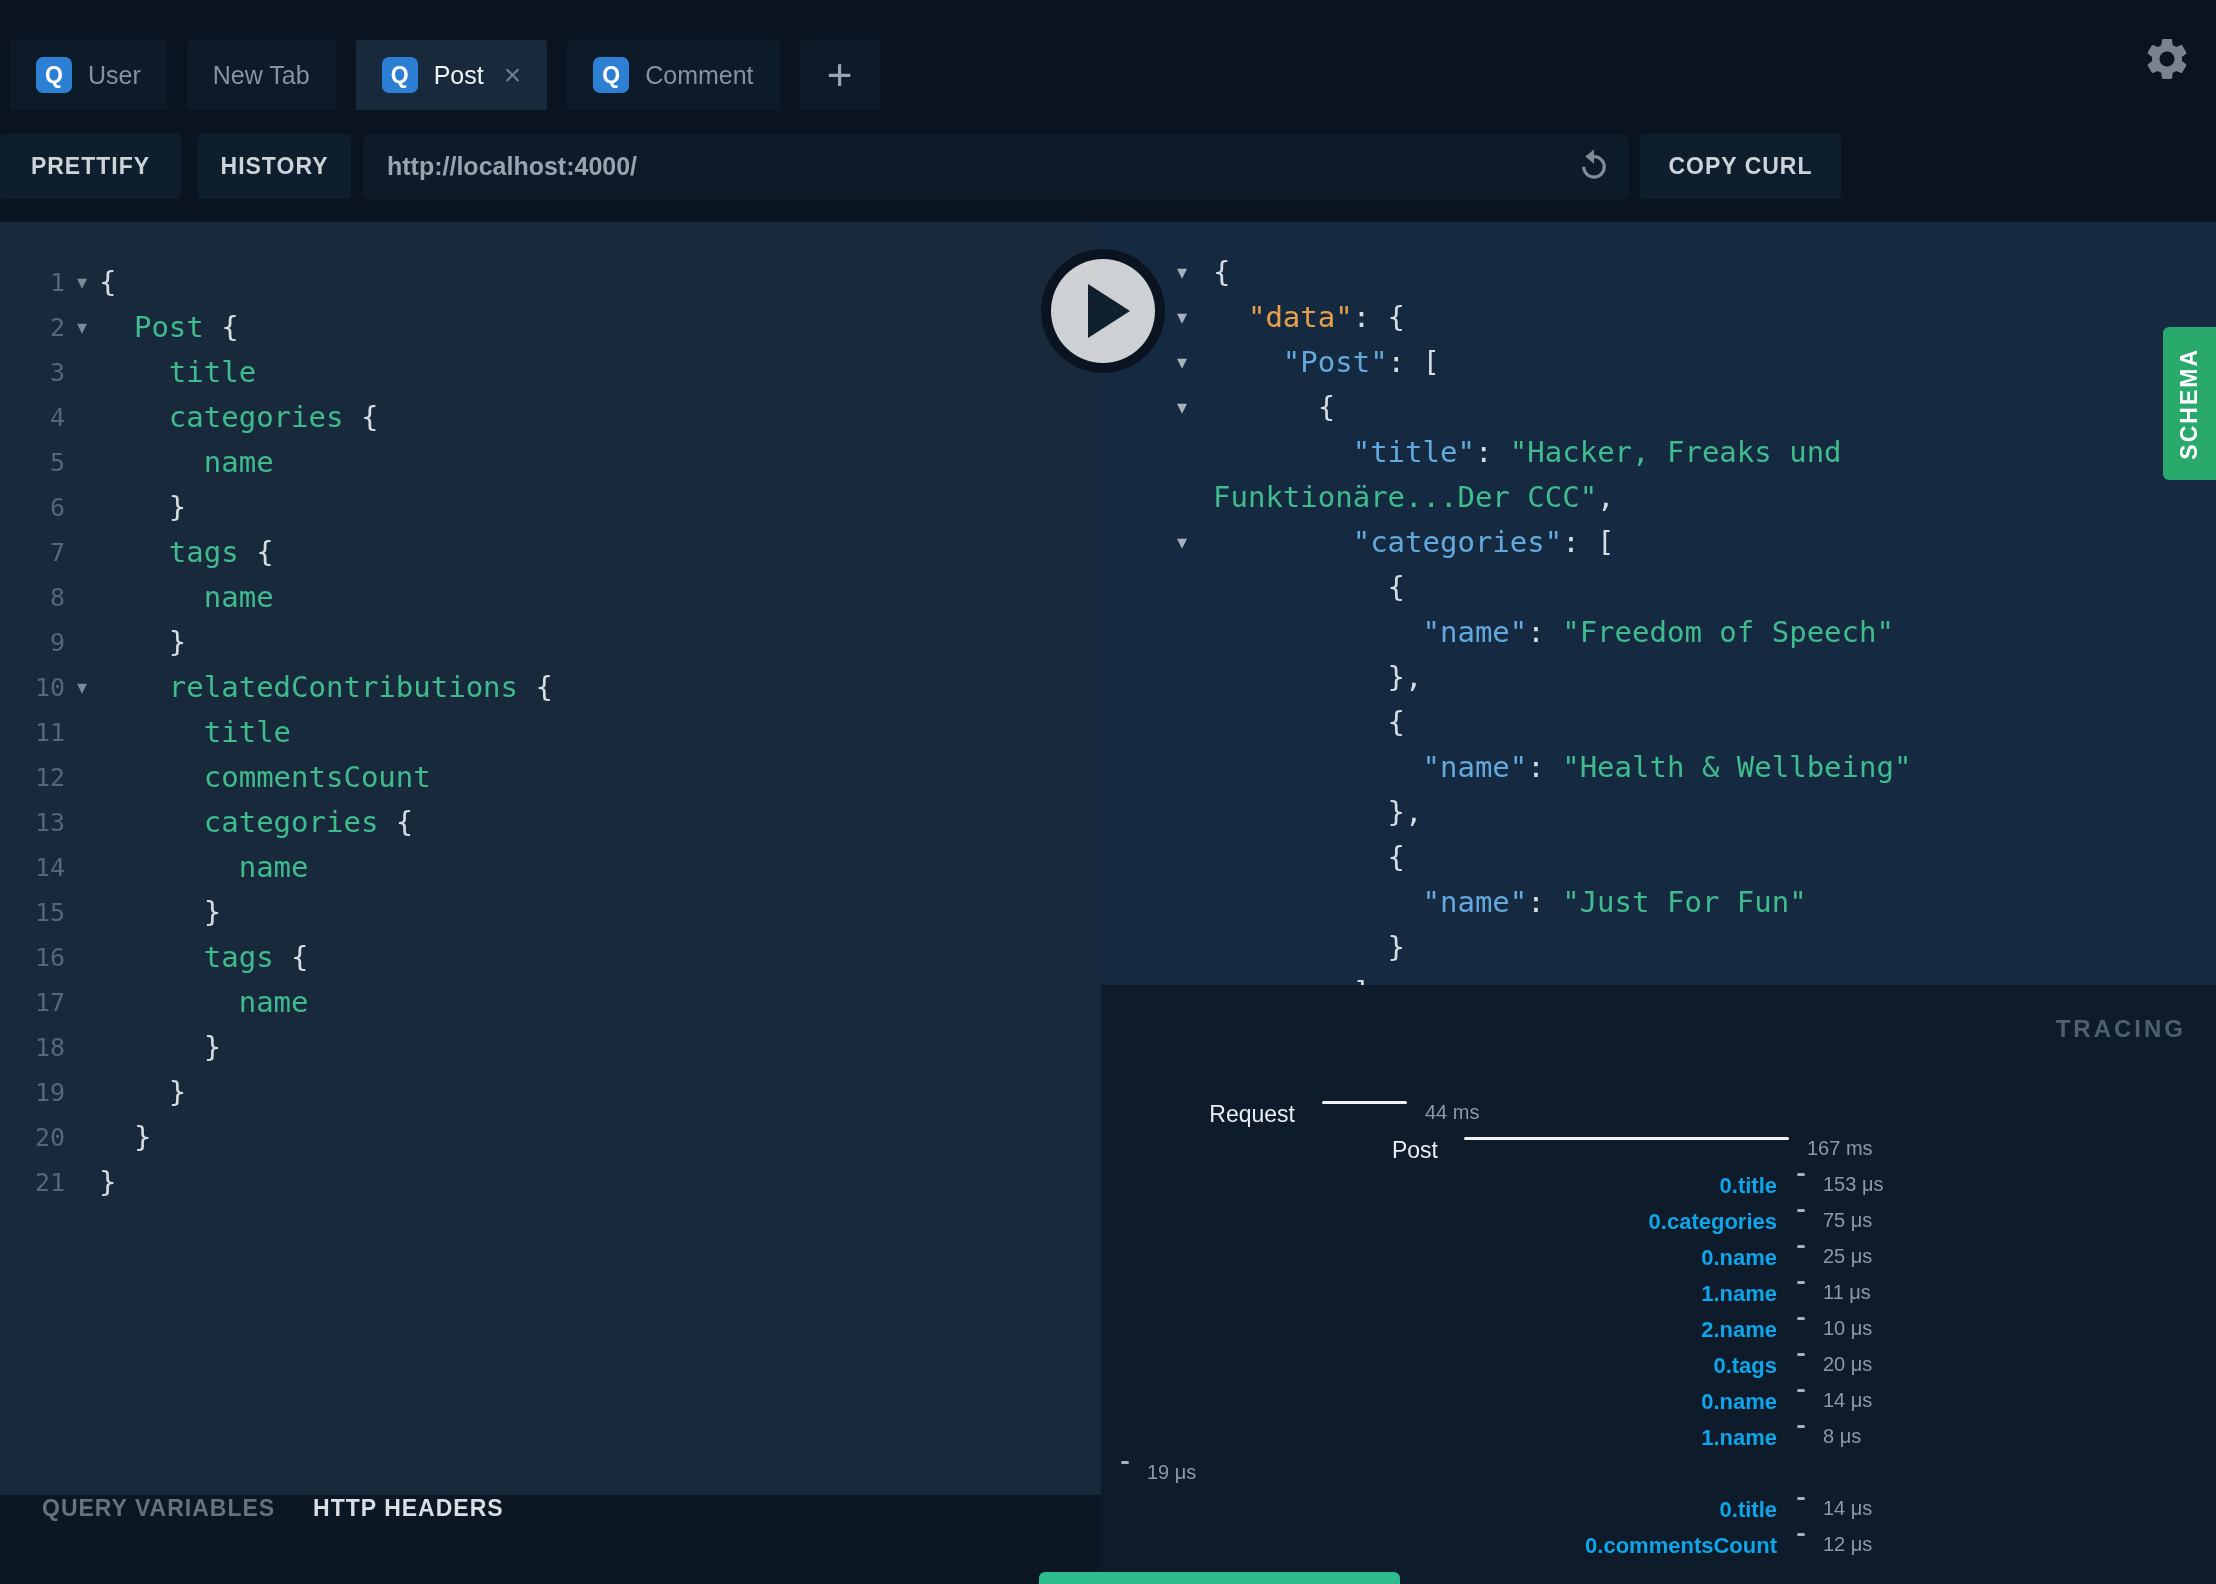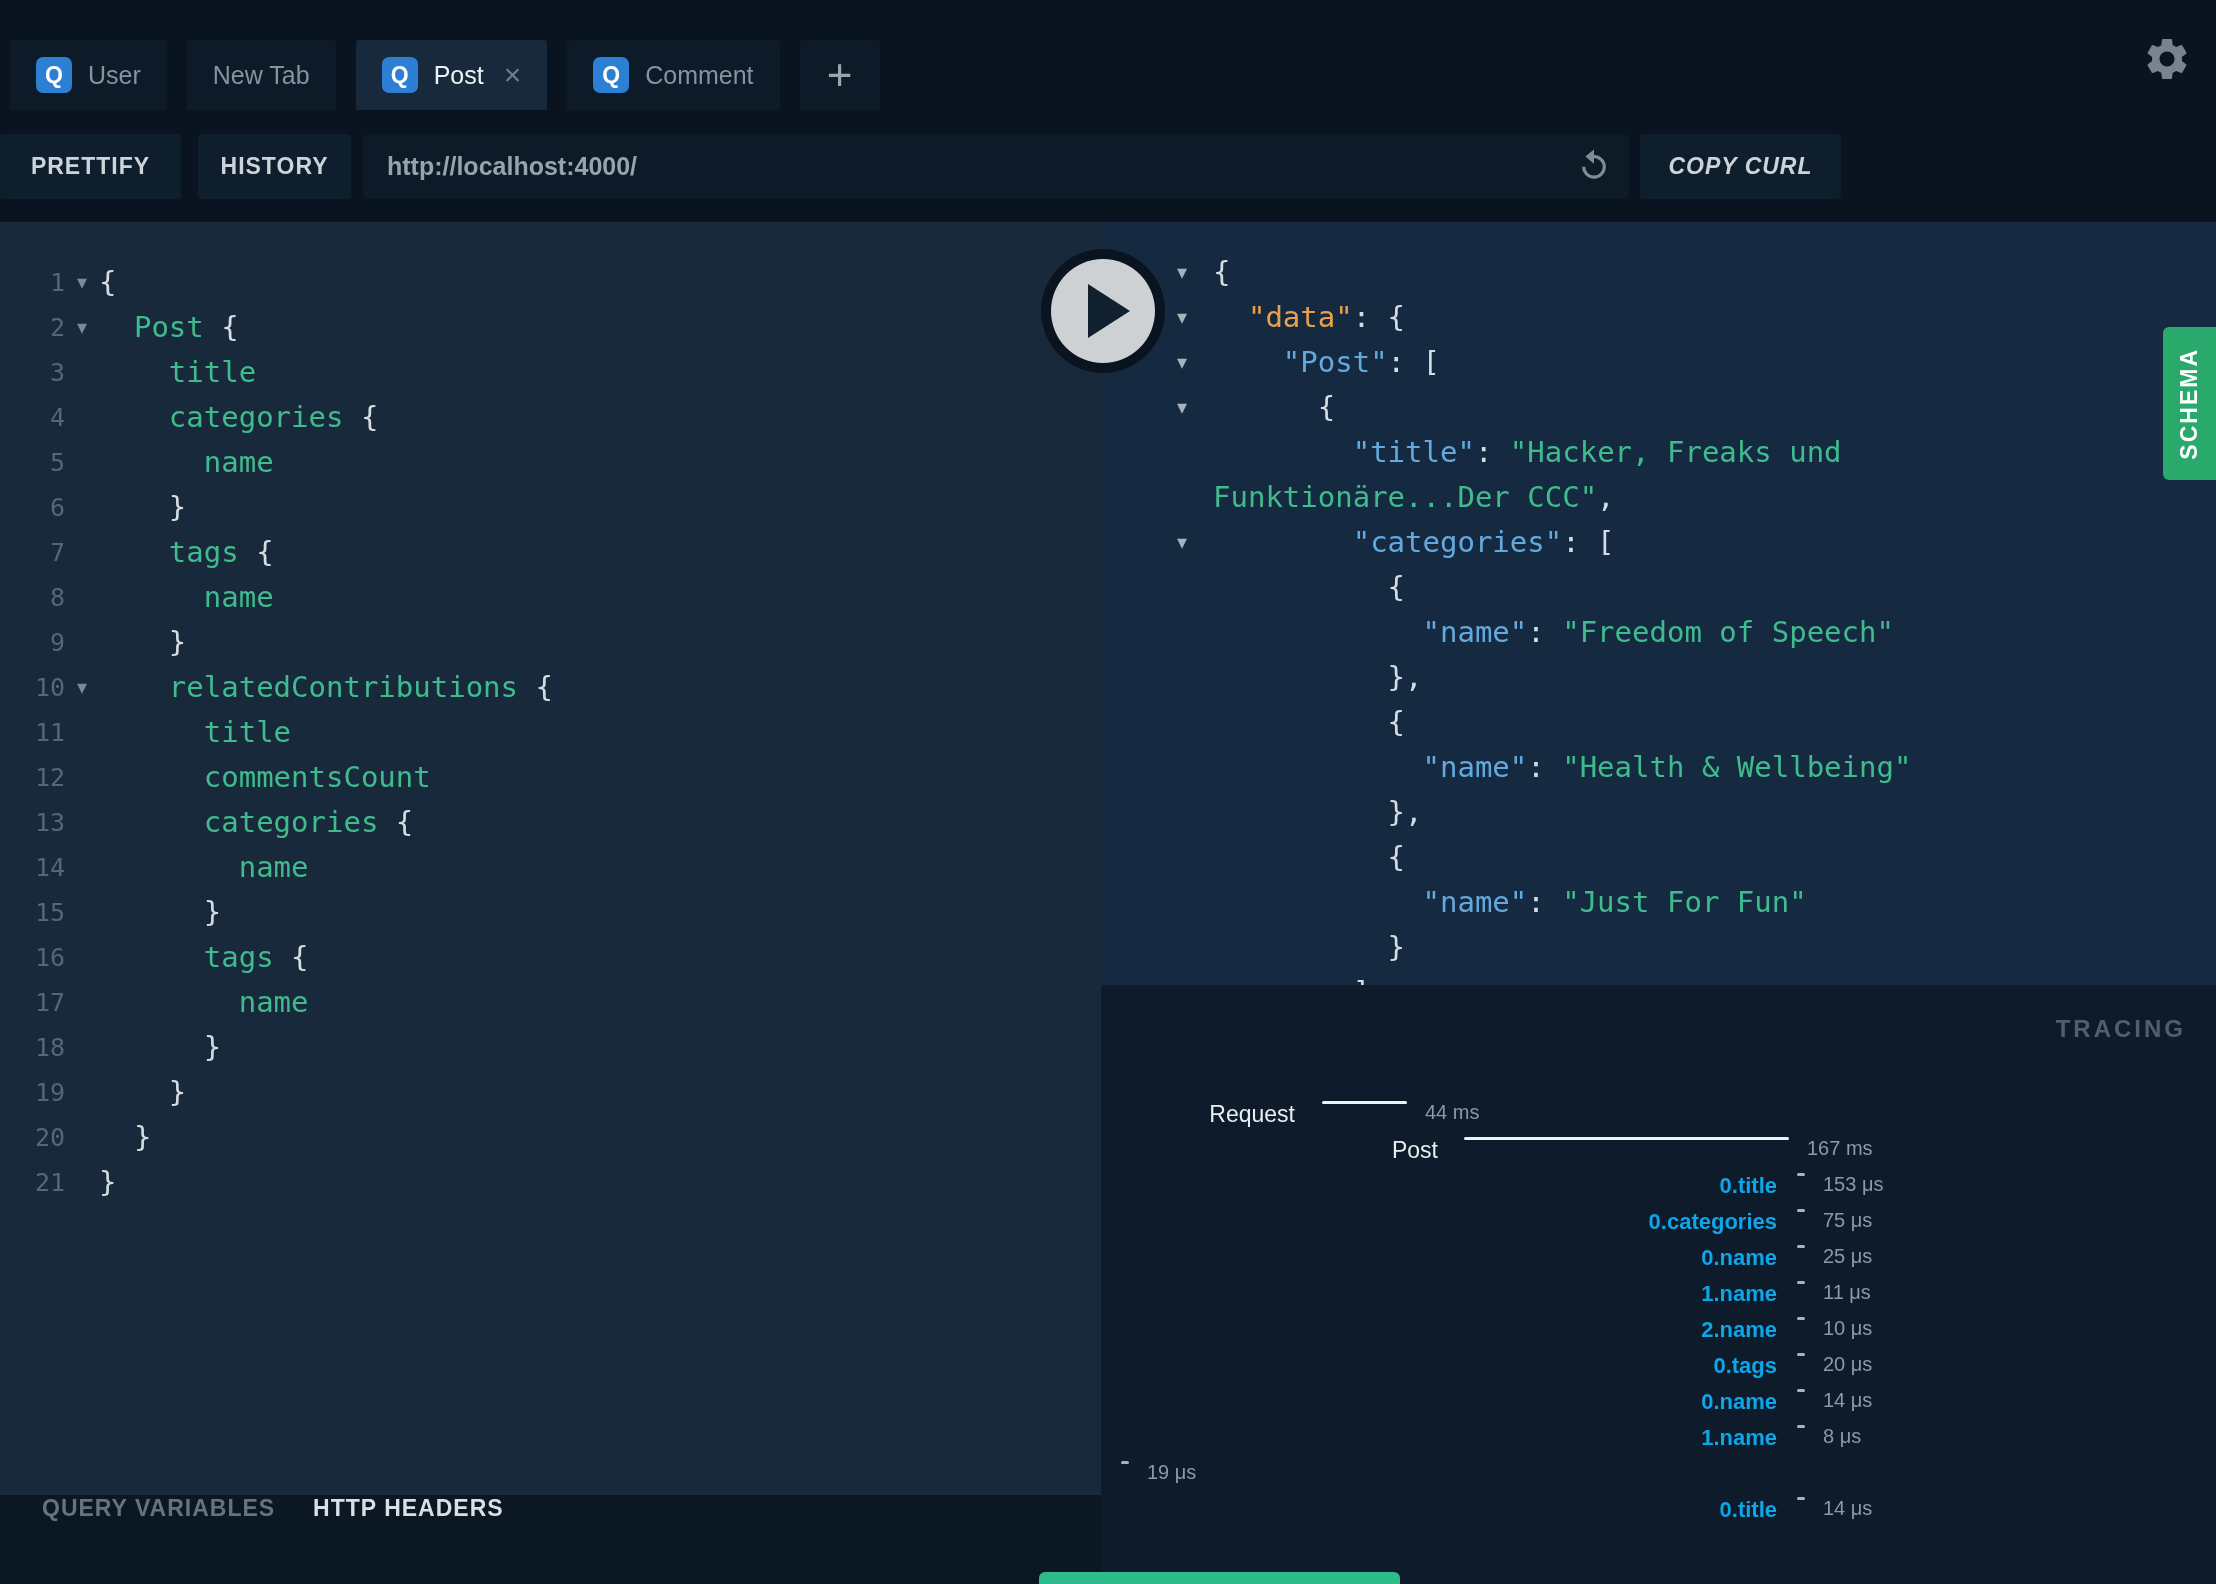--- a/index.html
+++ b/index.html
@@ -20,21 +20,21 @@
   .gear-btn { position:absolute; right:24px; top:34px; width:50px; height:50px; background:none; border:none; cursor:pointer; }
 
   
   .toolbar { position:absolute; left:0; top:110px; width:2216px; height:112px; display:flex; align-items:center; }
   .tb-btn { height:65px; background:#0f1e2c; border:none; border-radius:4px; color:#ccd3d9; font-family:inherit; font-size:23px; font-weight:600; letter-spacing:1px; cursor:pointer; }
   .btn-prettify { width:181px; margin-left:0; }
   .btn-history { width:153px; margin-left:17px; }
   .url-wrap { width:1266px; height:65px; margin-left:12px; position:relative; }
   .url-input { width:100%; height:100%; background:#0d1b28; border:none; border-radius:6px; color:#97a3ae; font-size:25px; padding:0 70px 0 24px; font-family:inherit;font-weight:bold; }
   .reload { position:absolute; right:16px; top:13px; width:38px; height:38px; cursor:pointer; }
-  .btn-copycurl { width:201px; margin-left:11px;font-style:italic; }
+  .btn-copycurl { width:201px; margin-left:11px; }
   .btn-share { width:342px; margin-left:11px; }
 
   
   .editor-pane { position:absolute; left:0; top:222px; width:1101px; height:1273px; background:#17293a; }
   .code { padding-top:38px; }
   .cm-line { display:flex; height:45px; font-family:"DejaVu Sans Mono",monospace; font-size:29px; line-height:45px; }
   .ln { width:65px; text-align:right; color:#54667b; font-size:25px; flex:none; }
   .fold-col { width:34px; text-align:center; color:#7b8a97; font-family:"DejaVu Sans",sans-serif; font-size:20px; flex:none; }
   .code-text { white-space:pre; }
   .tok-p  { color:#d5dde3; }
@@ -371,20 +371,25 @@
           </div>
           <div class="trow trow-detail">
             <span class="tbar"></span>
             <span class="tvalue">19 μs</span>
           </div>
           <div class="trow trow-detail">
             <span class="tlabel">0.title</span>
             <span class="tbar"></span>
             <span class="tvalue">14 μs</span>
           </div>
+          <div class="trow trow-detail">
+            <span class="tlabel">0.commentsCount</span>
+            <span class="tbar"></span>
+            <span class="tvalue">12 μs</span>
+          </div>
         </div>
     </div>
   </section>
 
   <button class="play-btn">
     <span class="play-circle">
       <span class="play-tri"></span>
     </span>
   </button>
 

